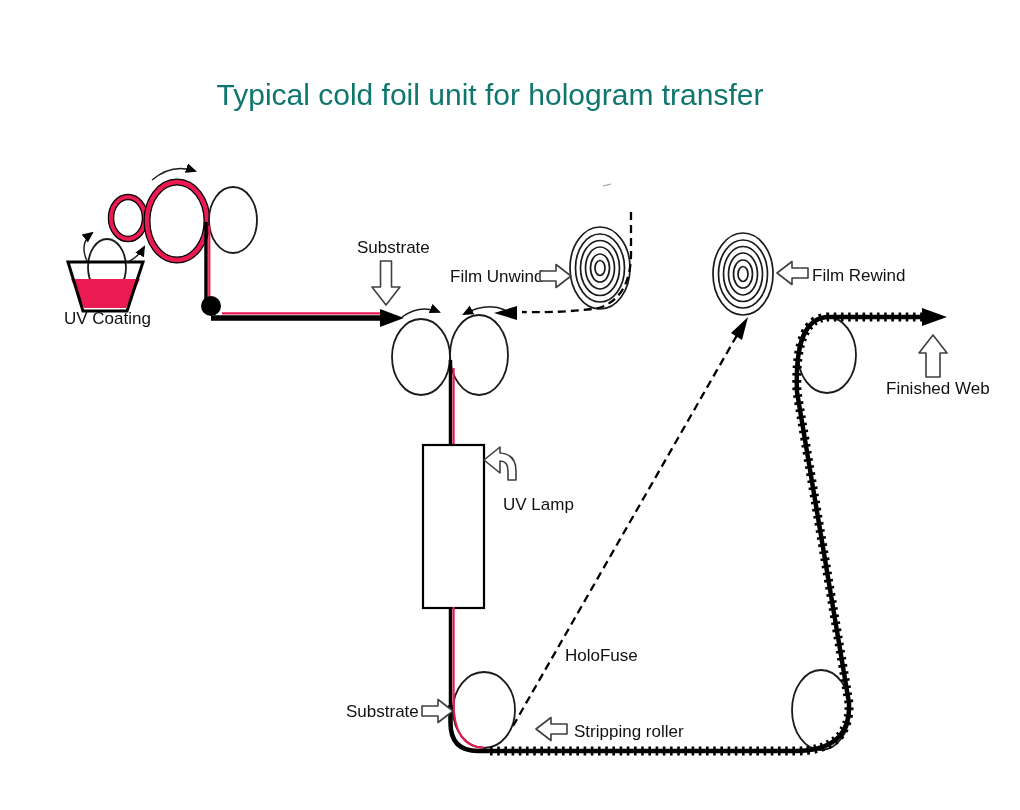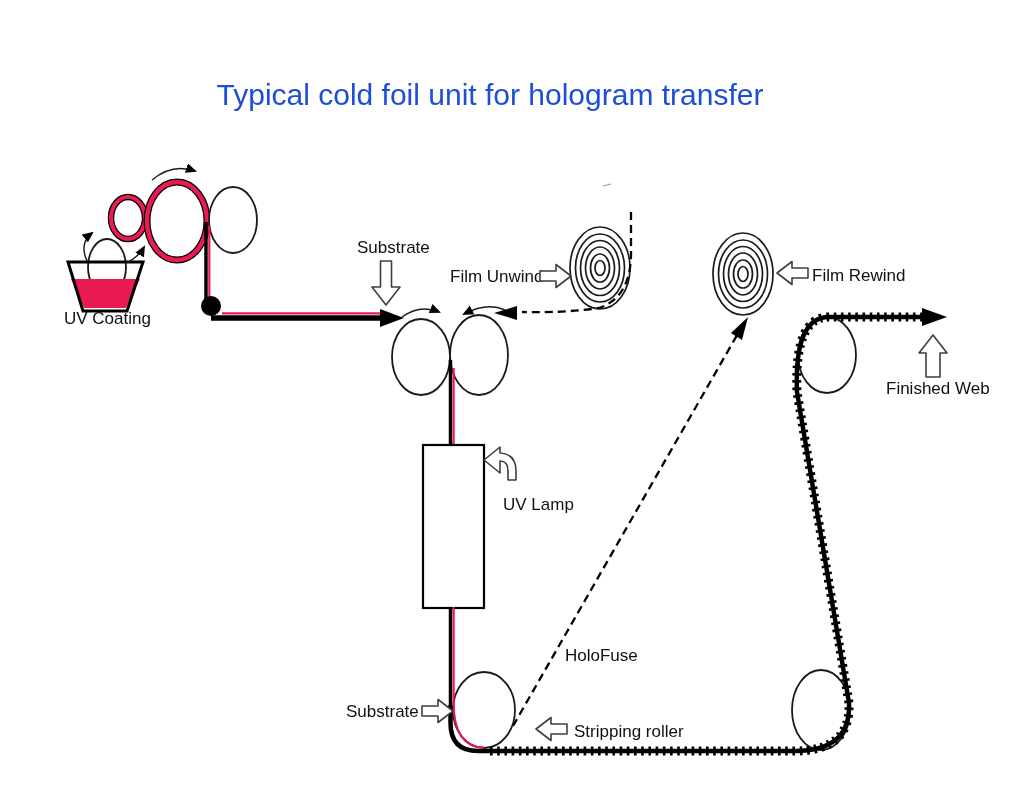--- a/index.html
+++ b/index.html
@@ -1,19 +1,19 @@
 <!DOCTYPE html>
 <html style="--coating: #EA1A52;"><head>
 <meta charset="utf-8">
 <style>
   html,body{margin:0;padding:0;background:#ffffff;}
   .stage{position:relative;width:1020px;height:810px;background:#fff;overflow:hidden;
          font-family:"Liberation Sans",sans-serif;}
   .title{position:absolute;top:78px;left:0;width:980px;text-align:center;
-         font-size:30px;color:#1d4ed8;letter-spacing:0;}
+         font-size:30px;color:#0f766e;letter-spacing:0;}
   svg{position:absolute;top:0;left:0;}
   text{font-family:"Liberation Sans",sans-serif;fill:#111;}
   .lbl{font-size:17px;}
   .pinkline{stroke:var(--coating);}
   .pinkfill{fill:var(--coating);}
   .roller{fill:#fff;stroke:#1a1a1a;stroke-width:1.8;}
   .ring{fill:none;stroke:#1a1a1a;stroke-width:1.7;}
   .callout{fill:#fff;stroke:#3f3f3f;stroke-width:1.6;stroke-linejoin:round;}
   .rot{fill:none;stroke:#1a1a1a;stroke-width:1.4;}
   .dash{fill:none;stroke:#000;stroke-width:2.3;stroke-dasharray:8 5;}

